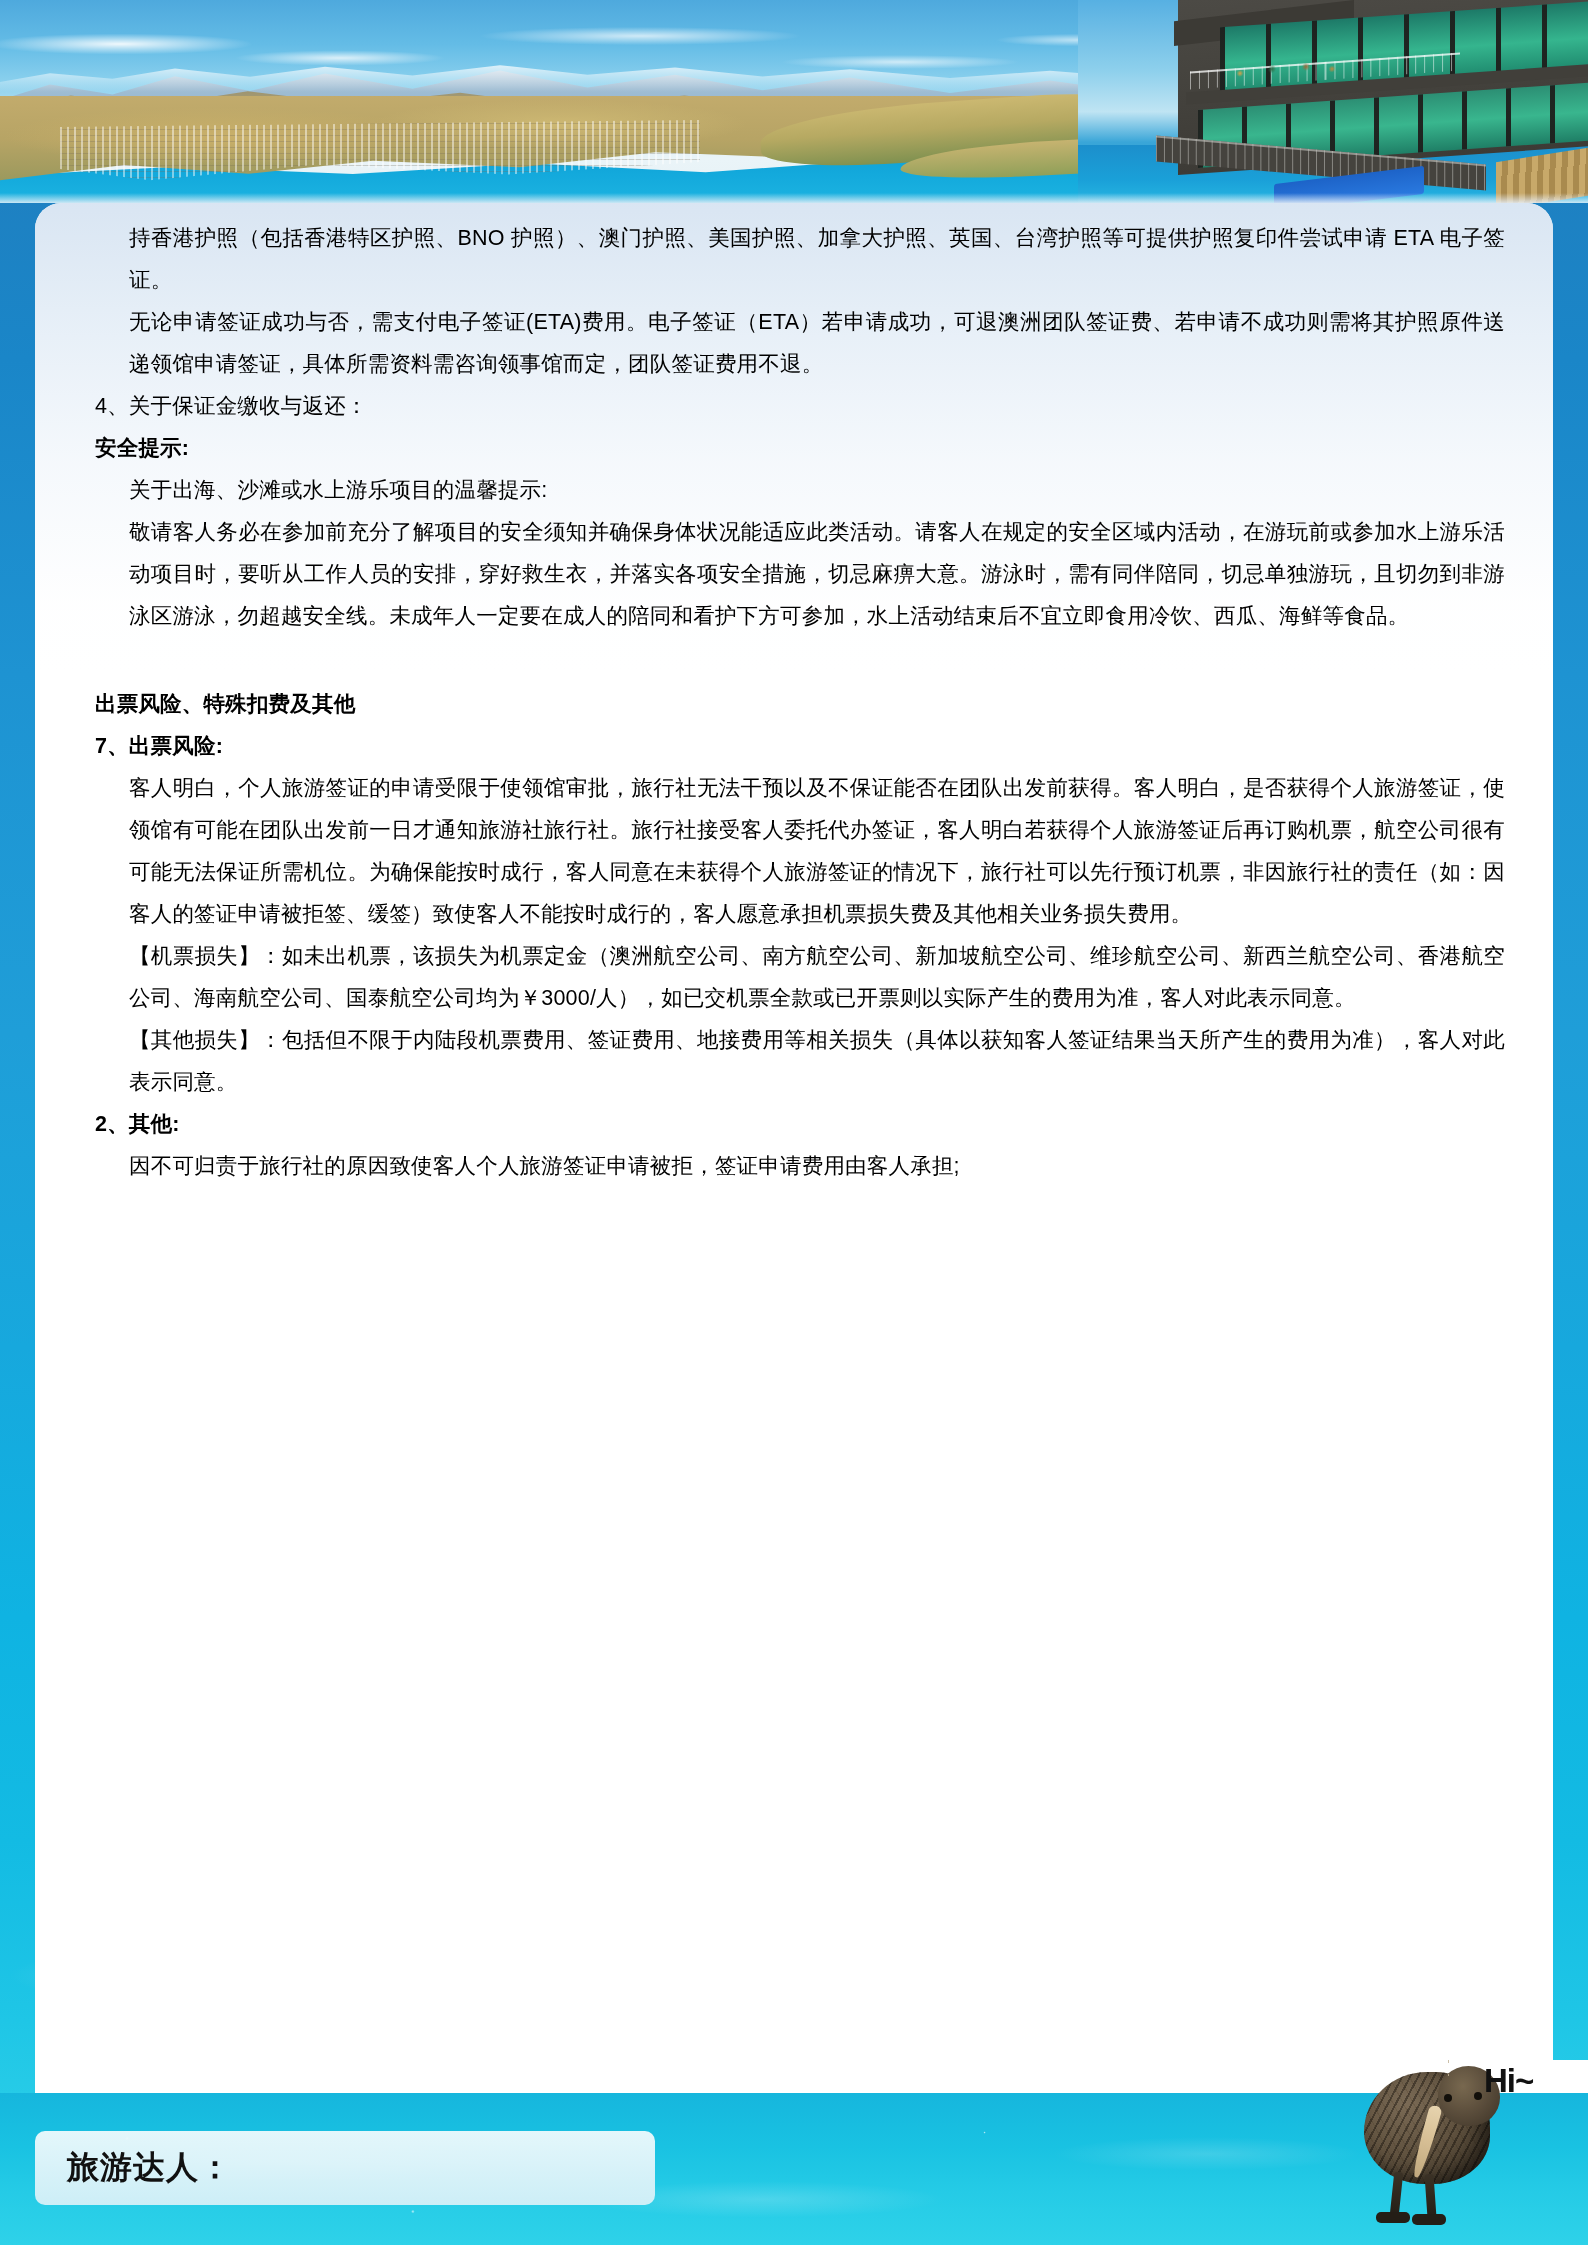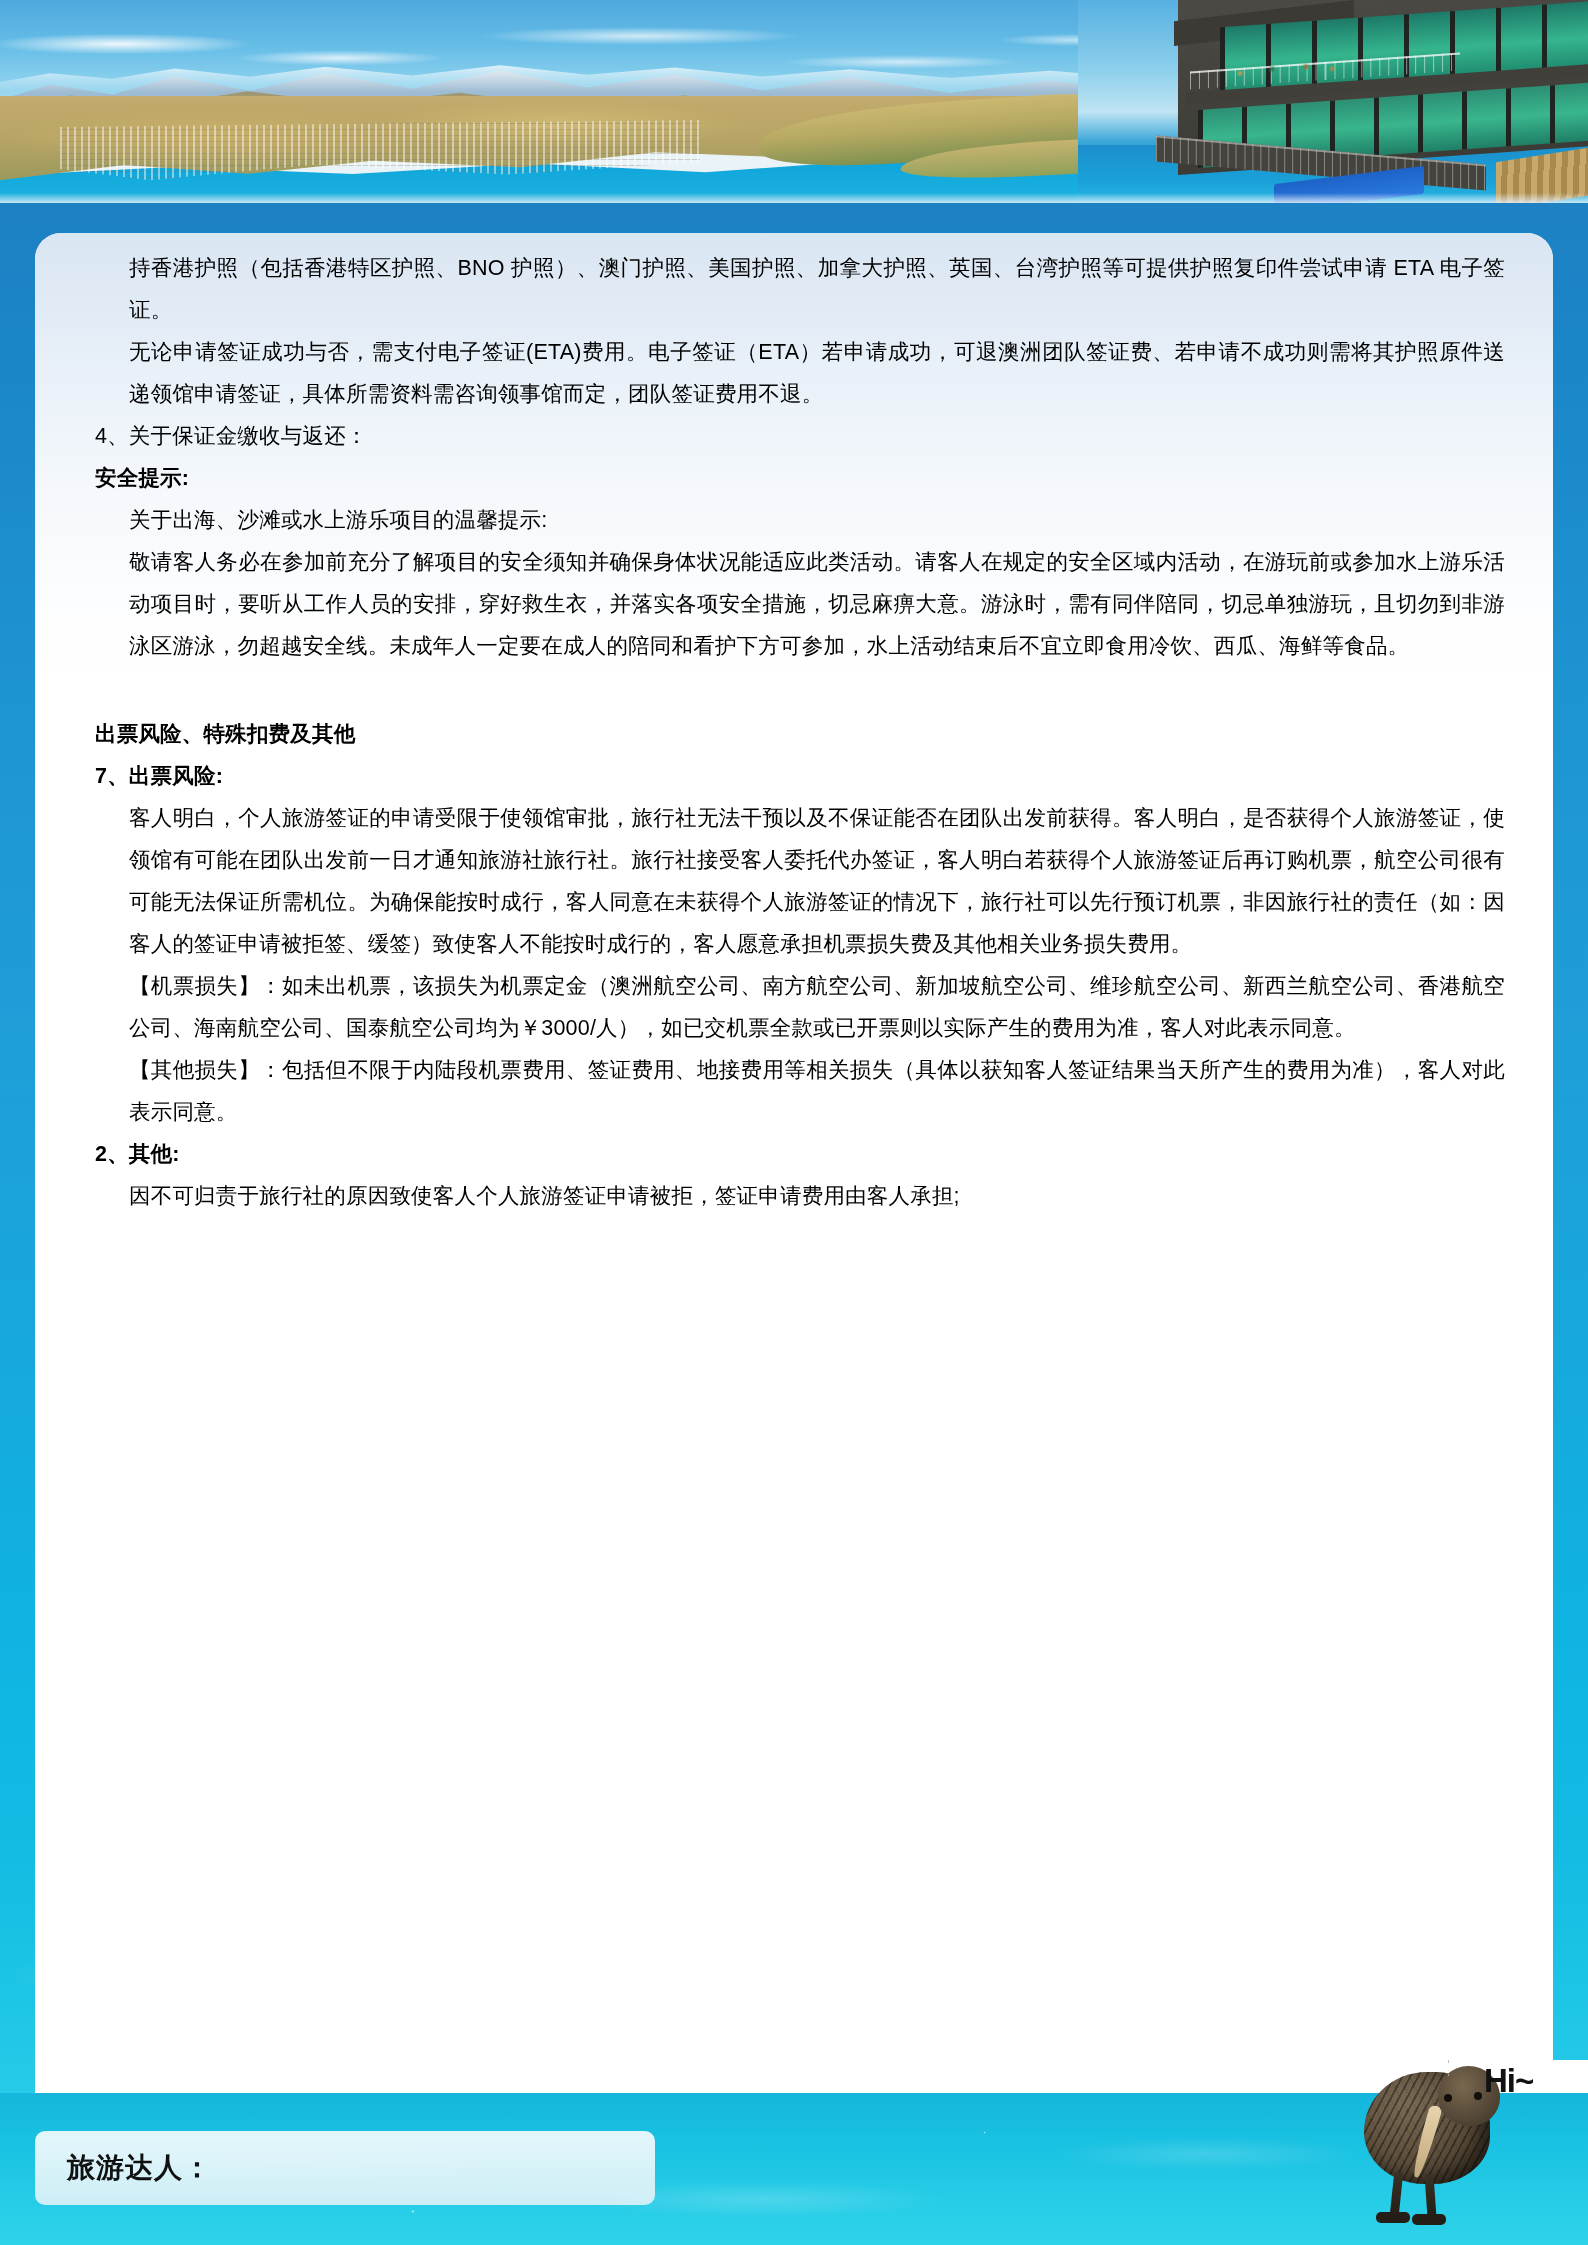--- a/index.html
+++ b/index.html
@@ -214,21 +214,20 @@
   
   .content-panel {
     position: absolute;
     left: 35px;
     top: 203px;
     width: 1518px;
     height: 1890px;
     background: #ffffff;
     border-radius: 26px 26px 0 0;
     overflow: hidden;
-    margin-top: 30px;
   }
   .panel-tint {
     position: absolute;
     left: 0; top: 0; width: 100%; height: 470px;
     background: linear-gradient(180deg,
         rgba(215,228,242,.95) 0%,
         rgba(226,236,246,.85) 25%,
         rgba(238,244,250,.6) 55%,
         rgba(250,252,254,.2) 85%,
         rgba(255,255,255,0) 100%);
@@ -272,21 +271,21 @@
     position: absolute;
     top: 38px;
     height: 74px;
     background: linear-gradient(180deg, rgba(236,249,252,.96), rgba(219,241,248,.92));
     border-radius: 10px;
     display: flex;
     align-items: center;
     padding-left: 32px;
   }
   .field-label {
-    font-size: 28px;
+    font-size: 32px;
     font-weight: bold;
     color: #111;
     letter-spacing: 1px;
   }
   .field-expert { left: 35px; width: 620px; }
   .field-hotline { left: 680px; width: 640px; }
 
   
   .kiwi-wrap {
     position: absolute;

